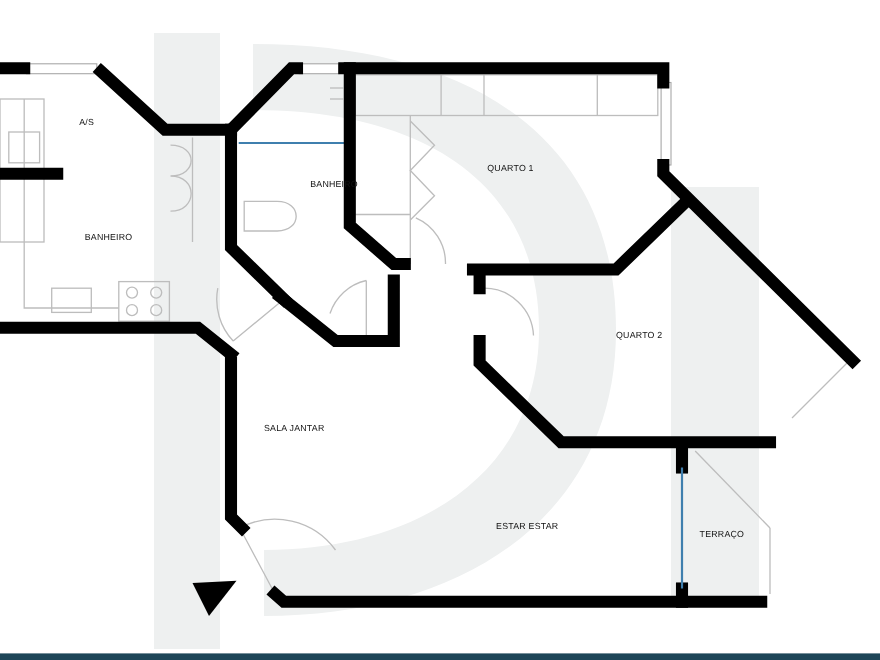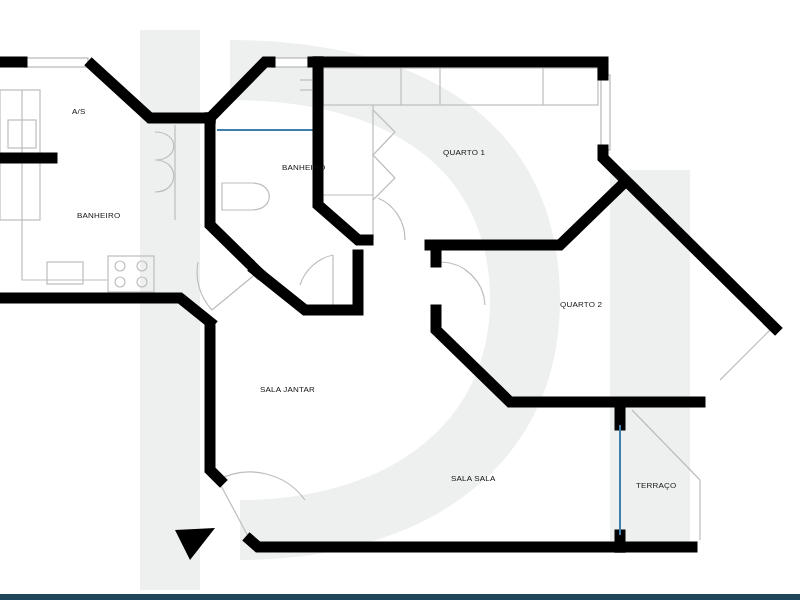--- a/index.html
+++ b/index.html
@@ -95,17 +95,17 @@
   </g>
 
   <polygon points="175,530 215,528 190,560" fill="#000"></polygon>
 </svg>
 
 <div class="label" style="left:72px;top:107px;">A/S</div>
 <div class="label" style="left:77px;top:211px;">BANHEIRO</div>
 <div class="label" style="left:249px;top:163px;margin-left:33px;">BANHEIRO</div>
 <div class="label" style="left:443px;top:148px;">QUARTO 1</div>
 <div class="label" style="left:560px;top:300px;">QUARTO 2</div>
-<div class="label" style="left:260px;top:385px;">SALA JANTAR</div>
-<div class="label" style="left:451px;top:474px;">SALA SALA</div>
+<div class="label" style="left:240px;top:385px;">SALA JANTAR</div>
+<div class="label" style="left:451px;top:474px;">ESTAR ESTAR</div>
 <div class="label" style="left:636px;top:481px;">TERRAÇO</div>
 
 <div class="bottom-bar"></div>
 
 </body></html>

